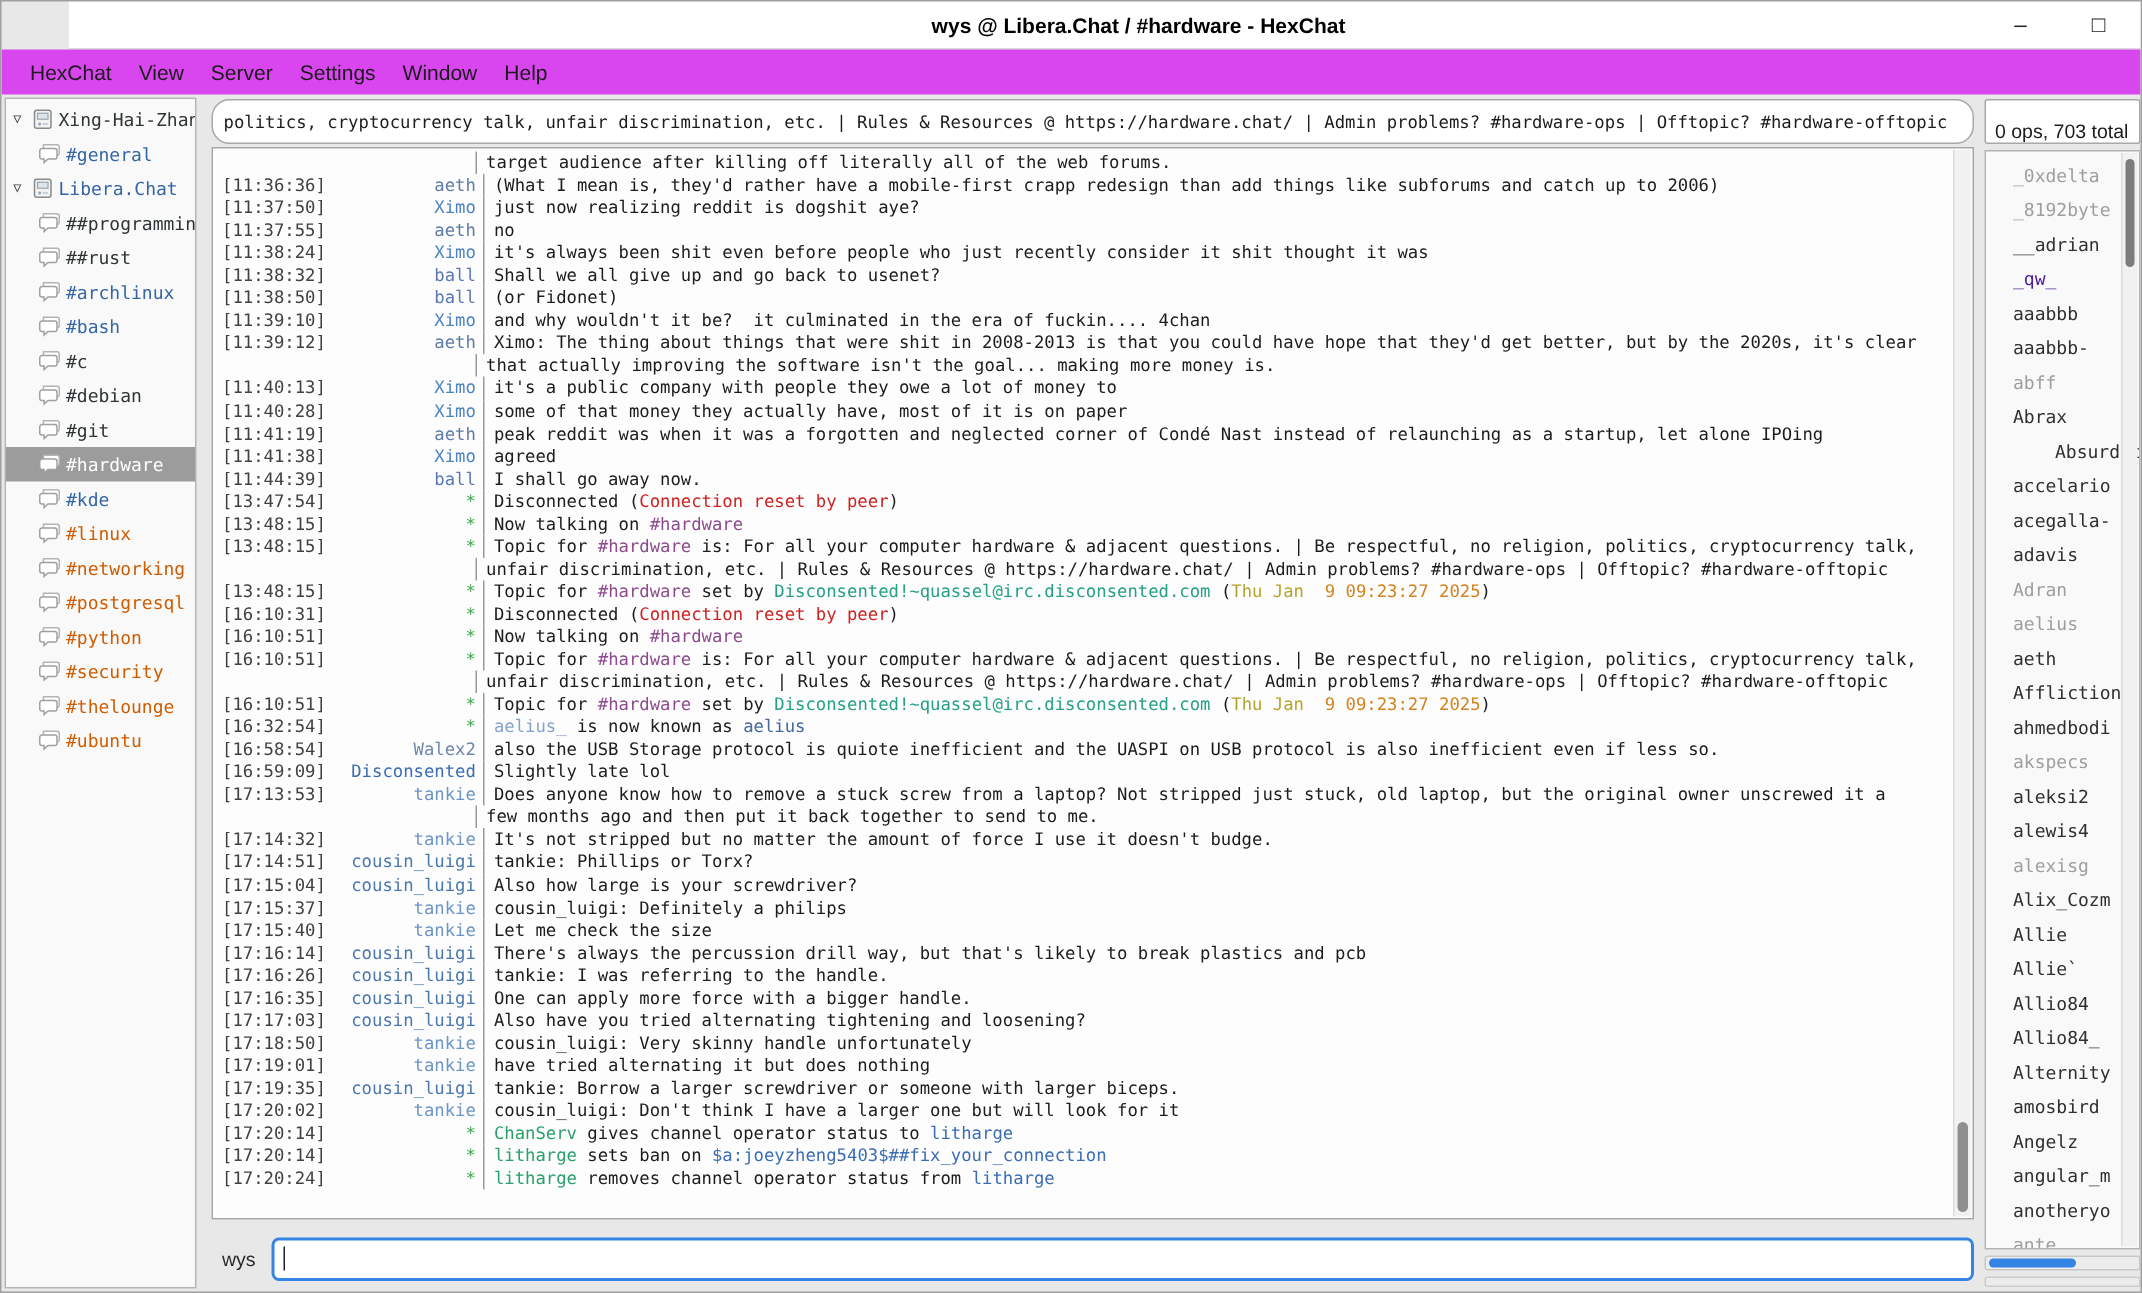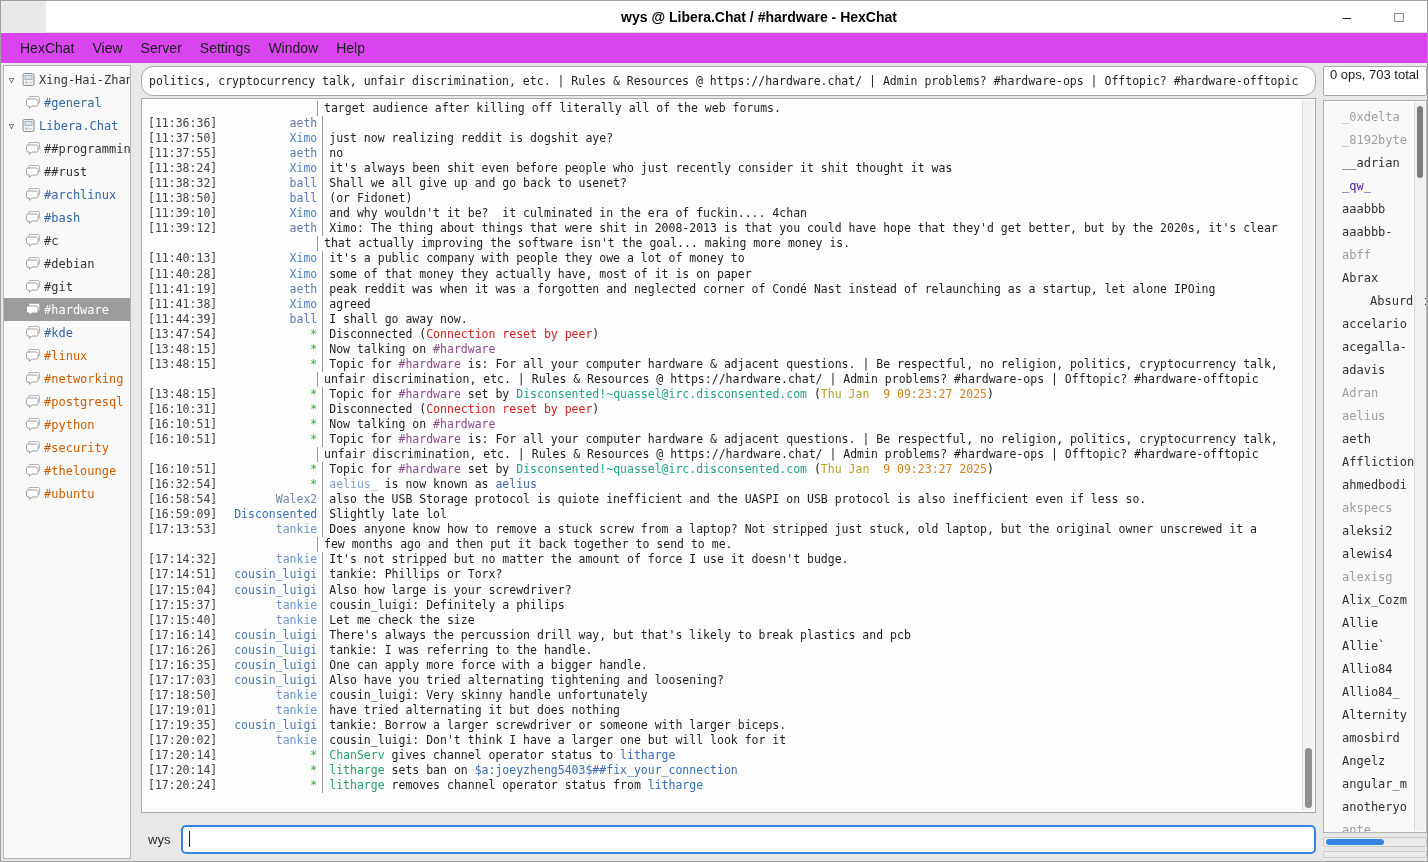--- a/index.html
+++ b/index.html
@@ -82,21 +82,21 @@
   .input-box {
     flex:1; height:29px; background:#ffffff;
     border:2px solid #3584e4; border-radius:5px;
     display:flex; align-items:center; padding-left:6px;
   }
   .caret { width:1px; height:16px; background:#222; }
   
   .userlist-header {
     position:absolute; left:1322px; top:65px; width:104px; height:30px;
     background:#ffffff; border:1px solid #a8a8a8; border-radius:2px;
-    display:flex; align-items:flex-start; overflow:hidden;
+    display:flex; align-items:flex-end; overflow:hidden;
   }
   .userlist-header span { font-size:13px; color:#1b1b1b; padding-left:6px; white-space:nowrap; }
   .userlist-panel {
     position:absolute; left:1322px; top:99px; width:104px; height:733px;
     background:#f9f9f9; border:1px solid #b3b3b3; overflow:hidden;
     font-family:"DejaVu Sans Mono", monospace; font-size:12px;
     padding-top:4px;
   }
   .user-row { height:23px; display:flex; align-items:center; padding-left:18px; white-space:nowrap; }
   .ul-scrollbar {
@@ -338,21 +338,21 @@
     </div>
   </div>
 
 <div class="topic-bar">
   <span class="topic-text">politics, cryptocurrency talk, unfair discrimination, etc. | Rules &amp; Resources @ https://hardware.chat/ | Admin problems? #hardware-ops | Offtopic? #hardware-offtopic</span>
 </div>
 
 <div class="chat-panel">
   <div class="chat-lines">
       <div class="chat-row"><span class="c-ts"></span><span class="c-nick" style="color: rgb(28, 28, 28);"></span><span class="c-msg"><span>target audience after killing off literally all of the web forums.</span></span></div>
-      <div class="chat-row"><span class="c-ts">[11:36:36]</span><span class="c-nick" style="color: rgb(95, 124, 168);">aeth</span></div>
+      <div class="chat-row"><span class="c-ts">[11:36:36]</span><span class="c-nick" style="color: rgb(95, 124, 168);">aeth</span><span class="c-msg"><span>(What I mean is, they'd rather have a mobile-first crapp redesign than add things like subforums and catch up to 2006)</span></span></div>
       <div class="chat-row"><span class="c-ts">[11:37:50]</span><span class="c-nick" style="color: rgb(77, 131, 192);">Ximo</span><span class="c-msg"><span>just now realizing reddit is dogshit aye?</span></span></div>
       <div class="chat-row"><span class="c-ts">[11:37:55]</span><span class="c-nick" style="color: rgb(95, 124, 168);">aeth</span><span class="c-msg"><span>no</span></span></div>
       <div class="chat-row"><span class="c-ts">[11:38:24]</span><span class="c-nick" style="color: rgb(77, 131, 192);">Ximo</span><span class="c-msg"><span>it's always been shit even before people who just recently consider it shit thought it was</span></span></div>
       <div class="chat-row"><span class="c-ts">[11:38:32]</span><span class="c-nick" style="color: rgb(91, 120, 180);">ball</span><span class="c-msg"><span>Shall we all give up and go back to usenet?</span></span></div>
       <div class="chat-row"><span class="c-ts">[11:38:50]</span><span class="c-nick" style="color: rgb(91, 120, 180);">ball</span><span class="c-msg"><span>(or Fidonet)</span></span></div>
       <div class="chat-row"><span class="c-ts">[11:39:10]</span><span class="c-nick" style="color: rgb(77, 131, 192);">Ximo</span><span class="c-msg"><span>and why wouldn't it be?  it culminated in the era of fuckin.... 4chan</span></span></div>
       <div class="chat-row"><span class="c-ts">[11:39:12]</span><span class="c-nick" style="color: rgb(95, 124, 168);">aeth</span><span class="c-msg"><span>Ximo: The thing about things that were shit in 2008-2013 is that you could have hope that they'd get better, but by the 2020s, it's clear</span></span></div>
       <div class="chat-row"><span class="c-ts"></span><span class="c-nick" style="color: rgb(28, 28, 28);"></span><span class="c-msg"><span>that actually improving the software isn't the goal... making more money is.</span></span></div>
       <div class="chat-row"><span class="c-ts">[11:40:13]</span><span class="c-nick" style="color: rgb(77, 131, 192);">Ximo</span><span class="c-msg"><span>it's a public company with people they owe a lot of money to</span></span></div>
       <div class="chat-row"><span class="c-ts">[11:40:28]</span><span class="c-nick" style="color: rgb(77, 131, 192);">Ximo</span><span class="c-msg"><span>some of that money they actually have, most of it is on paper</span></span></div>

